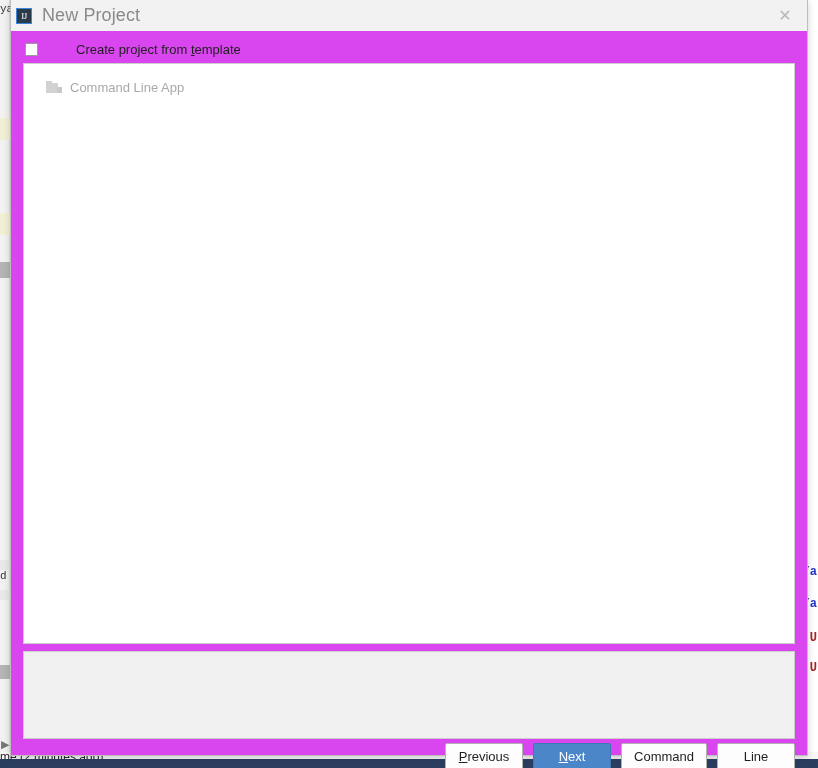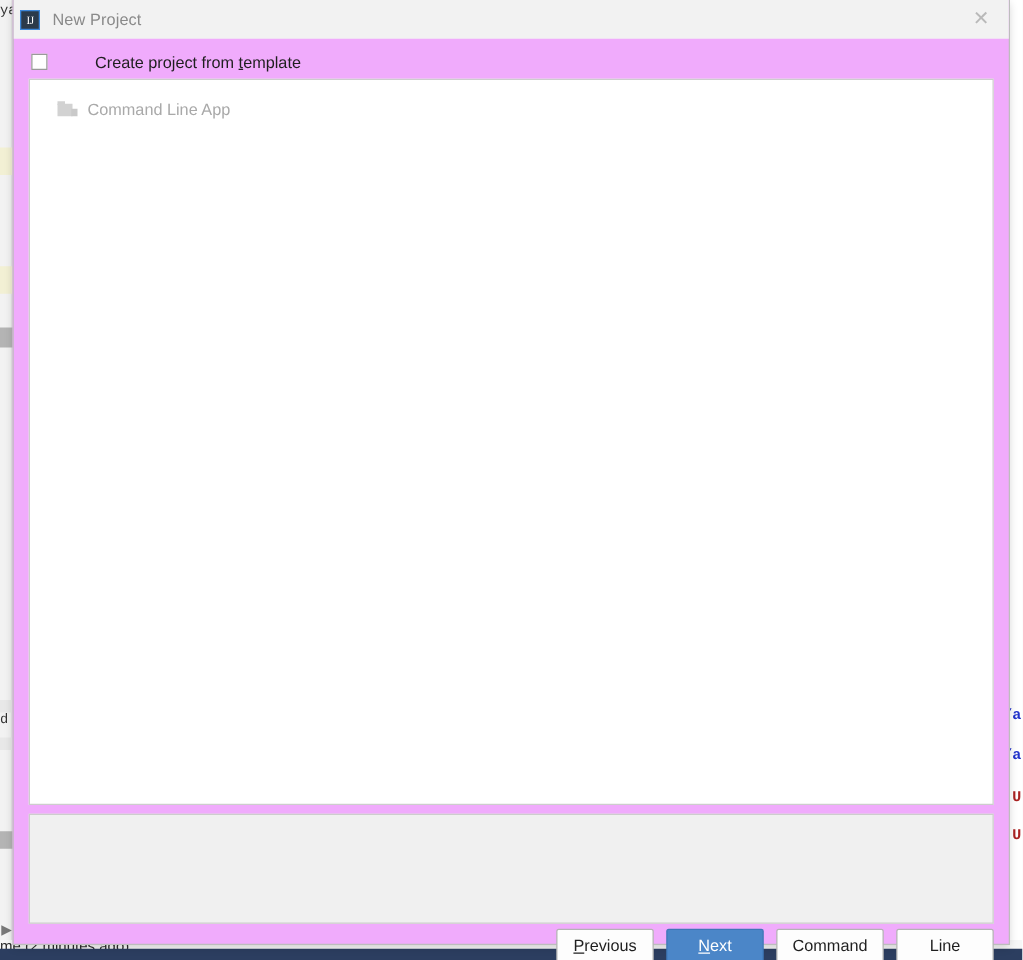--- a/index.html
+++ b/index.html
@@ -97,21 +97,21 @@
     font-size: 11px;
     line-height: 14px;
   }
 
   
   .dialog {
     position: absolute;
     left: 10px; top: 0;
     width: 798px;
     height: 756px;
-    background: #f0abfc;
+    background: #d946ef;
     border: 1px solid #bdbdbd;
     border-top: none;
     box-sizing: border-box;
     box-shadow: 0 2px 7px rgba(0,0,0,0.18);
   }
 
   .titlebar {
     position: relative;
     height: 31px;
     background: #f2f2f2;
@@ -134,21 +134,21 @@
     position: absolute;
     inset: 0;
     color: #ffffff;
     font-size: 9px;
     line-height: 14px;
     text-align: center;
     font-family: "Liberation Serif", serif;
     letter-spacing: -0.5px;
   }
   .title-text {
-    font-size: 13px;
+    font-size: 18px;
     color: #8a8a8a;
     letter-spacing: 0.1px;
   }
   .close-btn {
     position: absolute;
     right: 10px; top: 4px;
     width: 24px; height: 24px;
     display: flex;
     align-items: center;
     justify-content: center;

